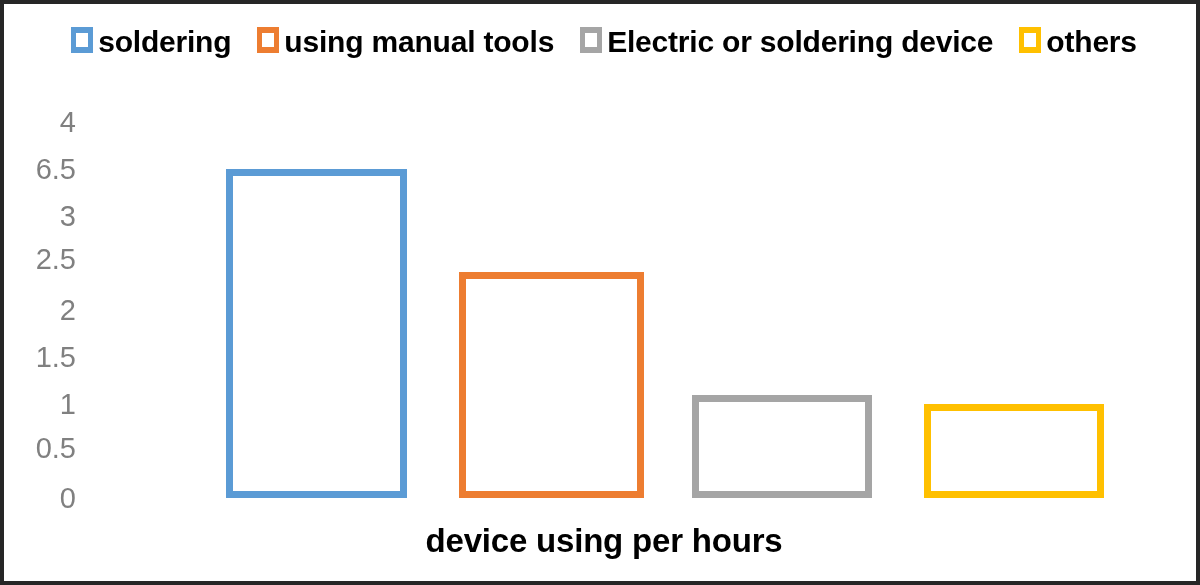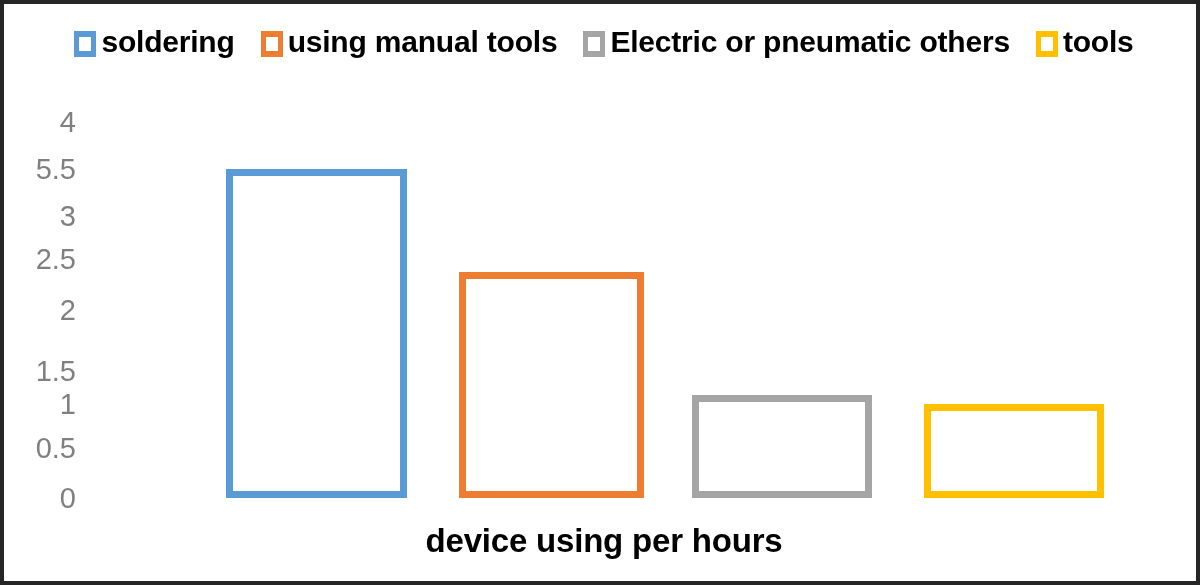--- a/index.html
+++ b/index.html
@@ -30,21 +30,21 @@
     display: flex;
     flex-direction: row;
     align-items: center;
     justify-content: center;
     gap: 26px;
     box-sizing: border-box;
   }
   .legend-item {
     display: flex;
     flex-direction: row;
-    align-items: flex-end;
+    align-items: flex-start;
     gap: 5px;
     white-space: nowrap;
   }
   .legend-swatch {
     width: 22px;
     height: 26px;
     box-sizing: border-box;
     border-style: solid;
     border-width: 6px 5px;
     background: #ffffff;
@@ -111,35 +111,35 @@
     <div class="legend-item">
       <span class="legend-swatch" style="border-color: rgb(91, 155, 213);"></span>
       <span class="legend-label">soldering</span>
     </div>
     <div class="legend-item">
       <span class="legend-swatch" style="border-color: rgb(237, 125, 49);"></span>
       <span class="legend-label">using manual tools</span>
     </div>
     <div class="legend-item">
       <span class="legend-swatch" style="border-color: rgb(165, 165, 165);"></span>
-      <span class="legend-label">Electric or pneumatic others</span>
+      <span class="legend-label">Electric or soldering device</span>
     </div>
     <div class="legend-item">
       <span class="legend-swatch" style="border-color: rgb(255, 192, 0);"></span>
-      <span class="legend-label">tools</span>
+      <span class="legend-label">others</span>
     </div>
   </div>
 
   <div class="ylabels">
     <div class="ylabel" style="top: 118px;">4</div>
-    <div class="ylabel" style="top: 165px;">5.5</div>
+    <div class="ylabel" style="top: 165px;">6.5</div>
     <div class="ylabel" style="top: 212px;">3</div>
     <div class="ylabel" style="top: 255px;">2.5</div>
     <div class="ylabel" style="top: 306px;">2</div>
-    <div class="ylabel" style="top: 367px;">1.5</div>
+    <div class="ylabel" style="top: 353px;">1.5</div>
     <div class="ylabel" style="top: 400px;">1</div>
     <div class="ylabel" style="top: 444px;">0.5</div>
     <div class="ylabel" style="top: 494px;">0</div>
   </div>
 
   <div class="bars">
     <div class="bar" style="left: 222px; width: 181px; top: 165px; height: 329px; border-color: rgb(91, 155, 213);"></div>
     <div class="bar" style="left: 455px; width: 185px; top: 268.4px; height: 225.6px; border-color: rgb(237, 125, 49);"></div>
     <div class="bar" style="left: 688px; width: 180px; top: 390.6px; height: 103.4px; border-color: rgb(165, 165, 165);"></div>
     <div class="bar" style="left: 920px; width: 180px; top: 400px; height: 94px; border-color: rgb(255, 192, 0);"></div>

